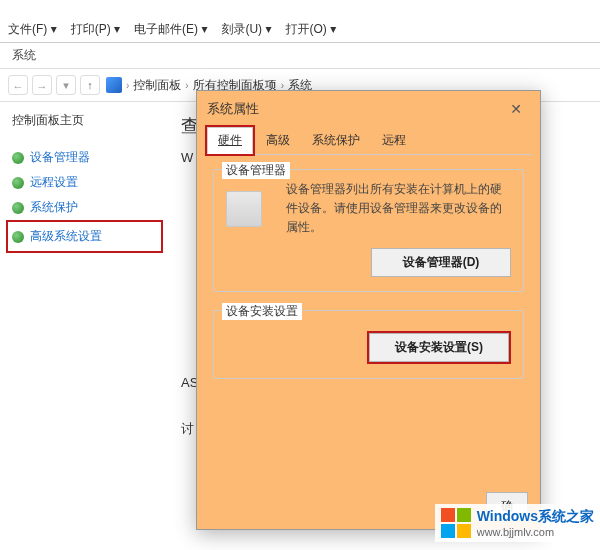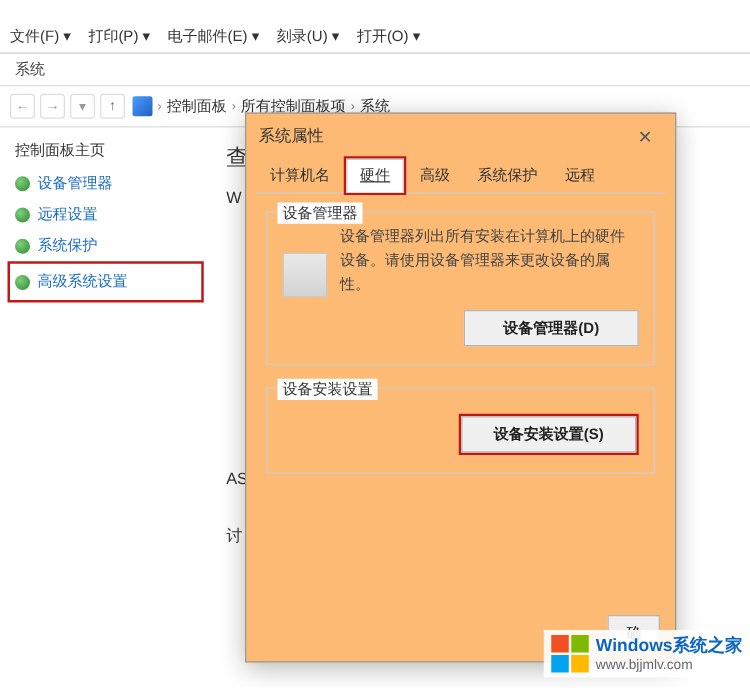--- a/index.html
+++ b/index.html
@@ -17,21 +17,21 @@
     .nav-arrows { display: flex; gap: 4px; }
     .nav-arrow { width: 20px; height: 20px; display: flex; align-items: center; justify-content: center; border: 1px solid #ddd; border-radius: 3px; color: #999; font-size: 11px; }
     .up-arrow { color: #666; }
     .bc-icon { width: 16px; height: 16px; background: linear-gradient(135deg,#4a9eff,#2060c0); border-radius: 2px; display: inline-block; }
     .bc-sep { color: #888; margin: 0 2px; font-size: 10px; }
     .breadcrumb { display: flex; align-items: center; gap: 2px; color: #333; font-size: 12px; }
 
     
     .content { display: flex; }
     .sidepanel { width: 175px; padding: 10px 12px; }
-    .side-title { font-size: 12px; color: #333; margin-bottom: 5px; }
+    .side-title { font-size: 12px; color: #333; margin-bottom: 16px; }
     .side-item { display: flex; align-items: center; gap: 6px; padding: 4px 0; color: #1a6dc8; font-size: 12px; cursor: pointer; }
     .side-bullet { width: 12px; height: 12px; border-radius: 50%; background: radial-gradient(circle at 35% 35%, #7fcf7f, #2a8a2a); flex-shrink: 0; }
     .side-highlight { border: 2px solid #c01818; padding: 2px 4px; margin-left: -6px; }
 
     .rightarea { flex: 1; padding: 10px 6px; font-size: 13px; color: #333; }
     .cutoff { white-space: nowrap; overflow: hidden; }
 
     
     .dialog { position: absolute; left: 196px; top: 90px; width: 345px; height: 440px; background: #fdba74; border: 1px solid #999; box-shadow: 0 4px 20px rgba(0,0,0,.3); }
     .dlg-titlebar { display: flex; align-items: center; justify-content: space-between; padding: 8px 10px; font-size: 13px; color: #333; }
@@ -39,21 +39,21 @@
 
     .tabrow { display: flex; border-bottom: 1px solid #ccc; margin: 0 8px; }
     .tab { padding: 4px 10px; font-size: 12px; border: 1px solid transparent; color: #333; cursor: pointer; }
     .tab.active { border: 1px solid #ccc; border-bottom: 1px solid #fff; background: #fff; margin-bottom: -1px; }
     .tab-highlight { border: 2px solid #c01818; padding: 0; margin: -2px 0; }
     .tab-highlight .tab { margin-bottom: 0; text-decoration: underline; }
 
     .dlg-body { padding: 14px 16px; }
     .group { border: 1px solid #ccc; border-radius: 2px; margin-bottom: 18px; padding: 10px 12px 14px; position: relative; }
     .group-title { position: absolute; top: -8px; left: 8px; background: #fff; padding: 0 4px; font-size: 12px; color: #333; }
-    .group-row { display: flex; gap: 10px; align-items: flex-end; font-size: 12px; color: #444; line-height: 1.6; }
+    .group-row { display: flex; gap: 24px; align-items: center; font-size: 12px; color: #444; line-height: 1.6; }
     .grp-icon { width: 36px; height: 36px; flex-shrink: 0; background: linear-gradient(#e9e9e9,#d3d3d3); border: 1px solid #c8c8c8; border-radius: 2px; }
     .grp-icon.list-style { background: repeating-linear-gradient(#eee,#eee 5px,#e2e2e2 5px,#e2e2e2 7px); }
     .btn-row { display: flex; justify-content: flex-end; margin-top: 10px; }
     .winbtn { min-width: 140px; padding: 5px 18px; font-size: 12px; background: #f0f0f0; border: 1px solid #b5b5b5; color: #222; cursor: pointer; font-weight: bold; }
     .btn-highlight { border: 2px solid #c01818; padding: 0; display: inline-block; }
 
     .dlg-footer { position: absolute; bottom: 8px; right: 12px; }
     .okbtn { padding: 5px 14px; font-size: 12px; background: #f0f0f0; border: 1px solid #b5b5b5; cursor: pointer; }
 
     
@@ -129,21 +129,20 @@
 
 <div class="dialog">
   <div class="dlg-titlebar">
     <span>系统属性</span>
     <span class="dlg-close">
       <span>✕</span>
     </span>
   </div>
 
   <div class="tabrow">
-    <div class="tab">计算机名</div>
     <div class="tab-highlight">
       <div class="tab active">硬件</div>
     </div>
     <div class="tab">高级</div>
     <div class="tab">系统保护</div>
     <div class="tab">远程</div>
   </div>
 
   <div class="dlg-body">
 

